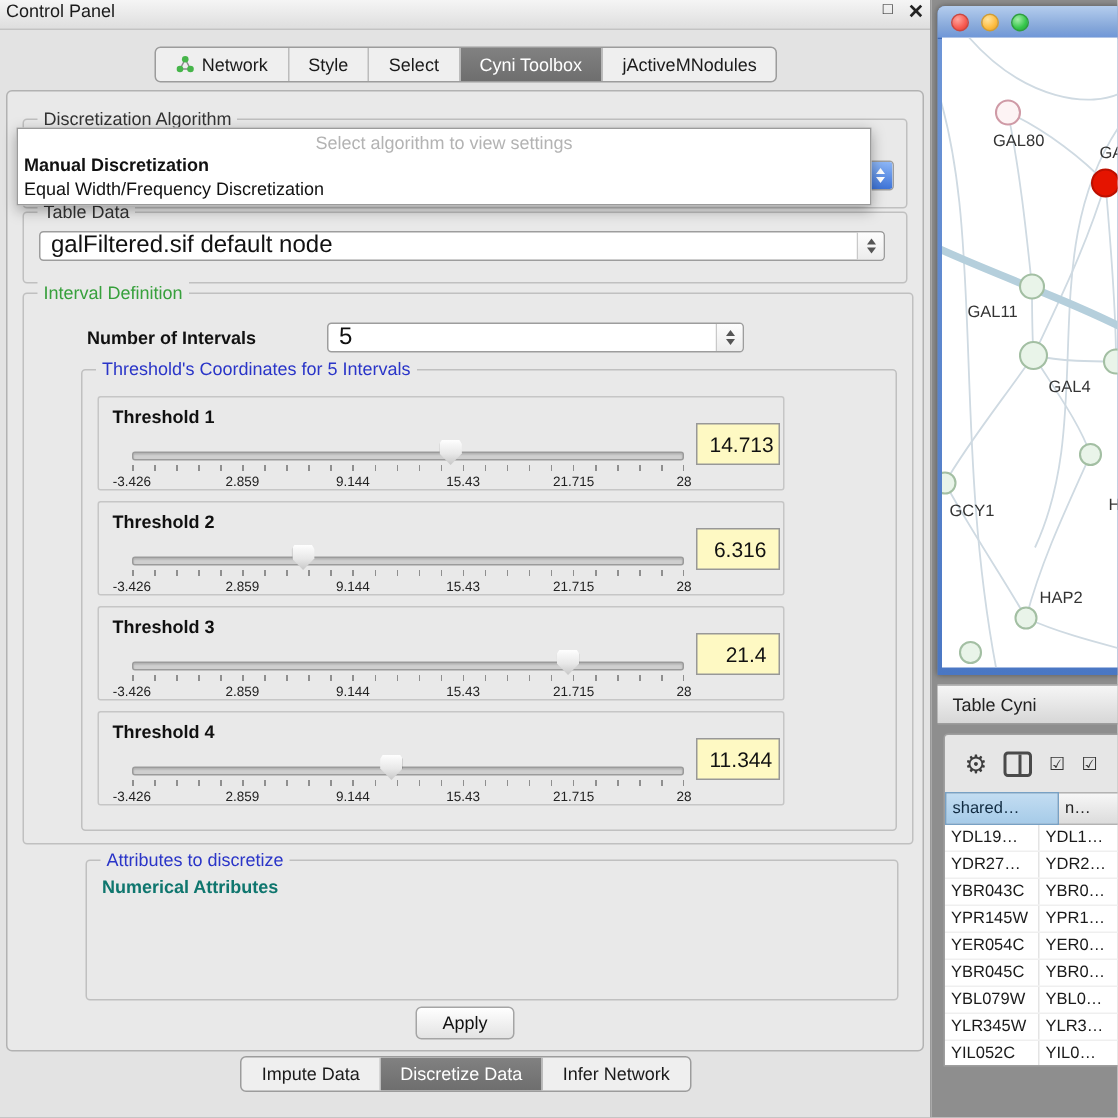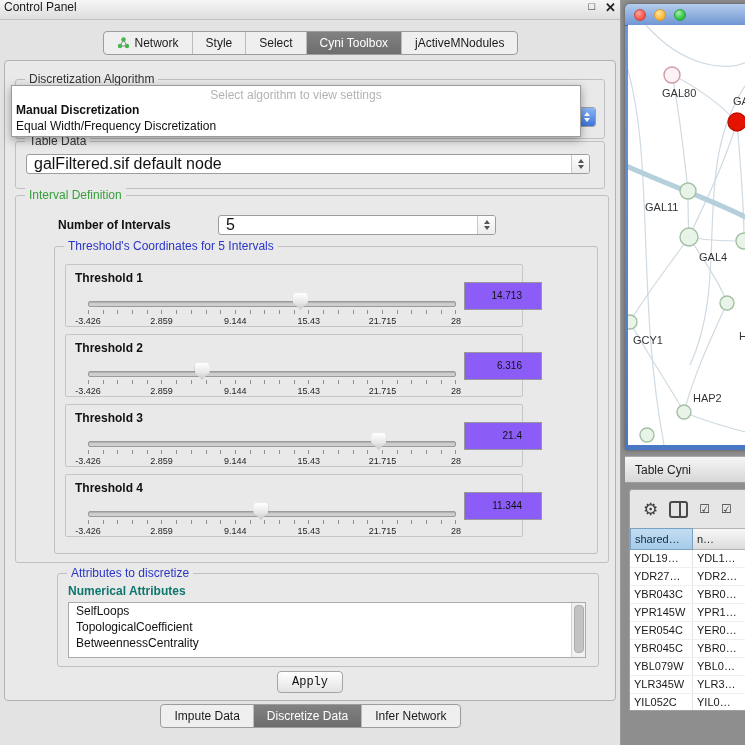--- a/index.html
+++ b/index.html
@@ -48,49 +48,49 @@
   .ni-combo{left:202px;top:19px;width:278px}
   .thr-group{left:38px;top:50px;width:542px;height:306px}
   .thr-panel{position:absolute;left:10px;width:458px;height:63px;border:1px solid #c6c6c6;border-radius:2px;box-sizing:border-box}
   .thr-title{position:absolute;left:9px;top:6px;font-size:12px;font-weight:bold;color:#111}
   .slider-unit{position:absolute;left:22px;top:30px;width:368px;height:32px}
   .track{position:absolute;left:0;right:0;top:6px;height:4px;background:#cfcfcf;border:1px solid #9b9b9b;border-radius:2px;box-shadow:inset 0 1px 1px rgba(0,0,0,.15)}
   .thumb{position:absolute;top:-2px;width:15px;height:17px;margin-left:-7.5px;background:linear-gradient(#ffffff 0%,#e8e8e8 55%,#c7c7c7 100%);clip-path:polygon(12% 0%,88% 0%,100% 18%,100% 55%,50% 100%,0% 55%,0% 18%);filter:drop-shadow(0 1px 1px rgba(0,0,0,.45));z-index:2}
   .ticks{position:absolute;left:0;right:0;top:15px;height:4px;background:repeating-linear-gradient(to right,#8f8f8f 0,#8f8f8f 1px,transparent 1px,transparent 14.7px)}
   .scale-labels{position:absolute;left:0;right:0;top:21px;height:11px}
   .scale-label{position:absolute;transform:translateX(-50%);font-size:9px;color:#222;white-space:nowrap}
-  .value-box{position:absolute;left:398px;top:17px;width:38px;height:26px;background:#8b5cf6;border:1px solid #989898;font-size:10px;color:#111;text-align:right;padding:0 19px;line-height:26px}
+  .value-box{position:absolute;left:398px;top:17px;width:38px;height:26px;background:#fef9c3;border:1px solid #989898;font-size:14px;color:#111;text-align:right;padding:0 8px;line-height:26px}
   .attr-group{left:52px;top:512px;width:540px;height:92px}
   .attr-label{position:absolute;left:10px;top:10px;font-size:12px;color:#0f766e}
   .listbox{position:absolute;left:10px;top:28px;width:518px;height:56px;background:#fff;border:1px solid #ababab;overflow:hidden;box-sizing:border-box}
   .list-item{font-size:12px;color:#111;padding:0 7px;line-height:16px;white-space:nowrap}
   .list-scrollbar{position:absolute;right:0;top:0;bottom:0;width:13px;background:#f1f1f1;border-left:1px solid #d2d2d2}
   .sb-thumb{position:absolute;left:2px;top:2px;width:8px;height:85%;background:#c3c3c3;border-radius:4px;border:1px solid #adadad}
-  .apply-btn{position:absolute;left:50%;top:610px;transform:translateX(-50%);width:66px;height:22px;background:linear-gradient(#ffffff,#e3e3e3);border:1px solid #a5a5a5;border-radius:4px;font-size:12px;font-family:Liberation Mono, monospace;color:#111}
+  .apply-btn{position:absolute;left:50%;top:610px;transform:translateX(-50%);width:66px;height:22px;background:linear-gradient(#ffffff,#e3e3e3);border:1px solid #a5a5a5;border-radius:4px;font-size:12px;font-family:Liberation Sans, sans-serif;color:#111}
   .bottom-tabs-wrap{position:absolute;top:704px;left:0;width:621px;display:flex;justify-content:center}
   
   .net-window{position:absolute;left:625px;top:4px;width:124px;height:446px;background:linear-gradient(#6f97d8,#4a77c4);border-radius:5px 5px 0 0;box-shadow:0 0 4px rgba(0,0,0,.4)}
   .net-titlebar{height:21px;display:flex;align-items:center;gap:8px;padding-left:9px;background:linear-gradient(#b4cdee,#84a6d9 70%,#6f97d8);border-radius:5px 5px 0 0;border-bottom:1px solid #3e69b4}
   .light{width:12px;height:12px;border-radius:50%;box-sizing:border-box}
   .light.red{background:radial-gradient(circle at 35% 30%,#ffa49d,#f75b51 60%,#d83a30);border:1px solid #c94841}
   .light.yellow{background:radial-gradient(circle at 35% 30%,#ffe39d,#fdbc40 60%,#df9e2b);border:1px solid #d09c34}
   .light.green{background:radial-gradient(circle at 35% 30%,#a4eFA8,#35c64b 60%,#27a33a);border:1px solid #2f9e3e}
   .net-canvas{position:absolute;left:3px;top:21px;width:121px;height:420px;background:#fff;overflow:hidden}
   .net-canvas svg text{font-family:"Liberation Sans",sans-serif;font-size:11px;fill:#333}
   
   .table-panel-bar{position:absolute;left:625px;top:456px;width:125px;height:27px;background:linear-gradient(#f6f6f6,#d7d7d7);border-top:1px solid #ababab;border-bottom:1px solid #9d9d9d;font-size:12px;color:#222;line-height:26px;padding-left:10px;box-sizing:border-box}
   .table-window{position:absolute;left:629px;top:489px;width:120px;height:222px;background:#e6e6e6;border:1px solid #9f9f9f;border-radius:3px 3px 0 0;box-sizing:border-box}
   .table-toolbar{height:38px;display:flex;align-items:center;gap:11px;padding-left:13px}
   .tb-icon.gear{font-size:17px;color:#3d3d3d;line-height:1}
   .tb-icon.cols{width:15px;height:13px;border:2px solid #4a4a4a;border-radius:3px;position:relative}
   .tb-icon.cols::after{content:'';position:absolute;left:50%;top:0;bottom:0;width:2px;background:#4a4a4a}
   .tb-icon.check{font-size:12px;color:#333;line-height:1}
   .table-header{display:flex;height:22px}
   .th{font-size:11px;line-height:20px;padding-left:4px;box-sizing:border-box;overflow:hidden;white-space:nowrap}
-  .th.sel{width:63px;background:linear-gradient(#c3ddf2,#a6cbe8);border:1px solid #78a1c4;color:#102a40}
+  .th.sel{width:76px;background:linear-gradient(#c3ddf2,#a6cbe8);border:1px solid #78a1c4;color:#102a40}
   .th.plain{flex:1;background:linear-gradient(#f7f7f7,#dcdcdc);border:1px solid #b3b3b3;border-left:none;color:#222}
   .table-body{background:#fff;height:160px;overflow:hidden}
   .trow{display:flex;height:17px;border-bottom:1px solid #efefef}
   .tcell{font-size:11px;line-height:16px;padding-left:4px;white-space:nowrap;overflow:hidden;color:#1a1a1a;box-sizing:border-box}
   .tcell.c0{width:63px;border-right:1px solid #e4e4e4}
   .tcell.c1{flex:1}
 </style>
 </head>
 <body>
 
@@ -244,30 +244,20 @@
               </div>
           </div>
           <div class="value-box">11.344</div>
         </div>
       </div>
     </div>
 
     <div class="group attr-group">
       <span class="group-title blue-t">Attributes to discretize</span>
       <span class="attr-label bold">Numerical Attributes</span>
-      <div class="listbox">
-        <div class="list-inner">
-            <div class="list-item">SelfLoops</div>
-            <div class="list-item">TopologicalCoefficient</div>
-            <div class="list-item">BetweennessCentrality</div>
-          </div>
-        <div class="list-scrollbar">
-            <div class="sb-thumb"></div>
-          </div>
-      </div>
     </div>
 
     <button class="apply-btn">Apply</button>
   </div>
 
   <div class="bottom-tabs-wrap">
     <div class="segmented">
       <div class="seg">
           <span>Impute Data</span>
         </div>

